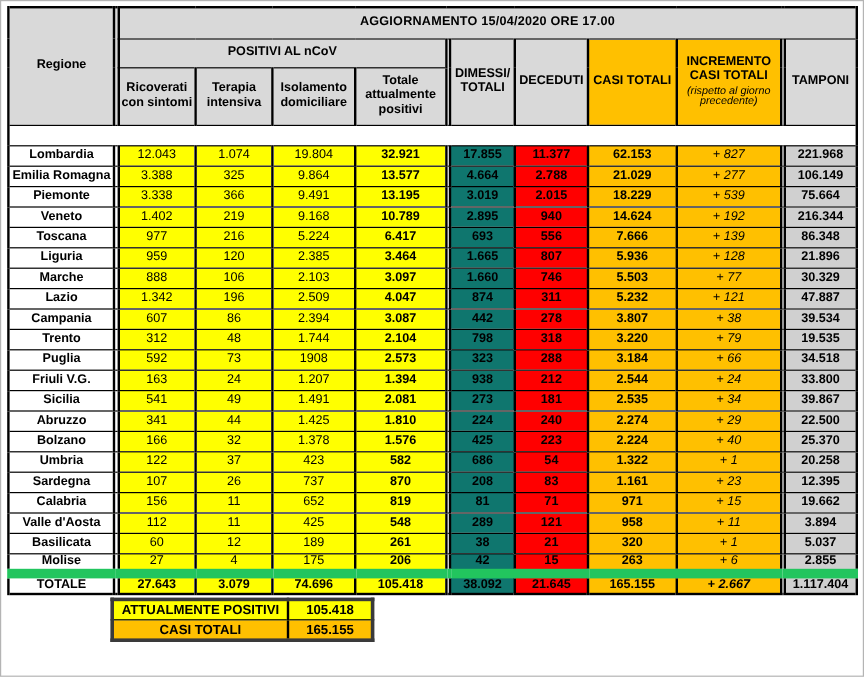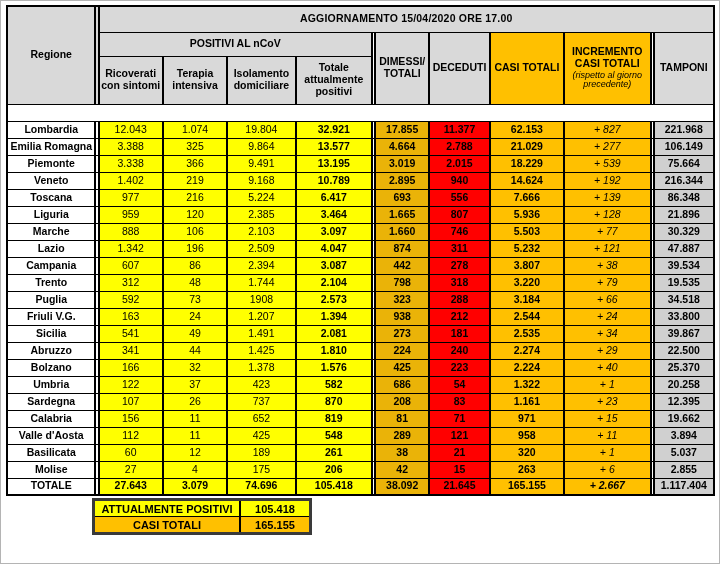--- a/index.html
+++ b/index.html
@@ -15,28 +15,28 @@
   .hdr-orange{background:#ffc000;font-weight:bold;}
   .title{font-size:13px;letter-spacing:.2px;}
   .pre{white-space:pre-line;}
   .note{display:block;font-weight:normal;font-style:italic;font-size:9px;line-height:1.05;margin-top:1px;}
   .g-head{background:#fff;border-top:none;border-bottom:none;}
   .gap-hdr-grey{background:#d9d9d9;}
   tr.hgap td{border:none;background:#fff;height:3px;padding:0;}
   tbody tr{height:17px;}
   .c-region{background:#fff;font-weight:bold;}
   .c-yellow{background:#ffff00;}
-  .c-green{background:#eab308;}
+  .c-green{background:#0f766e;}
   .c-red{background:#ff0000;}
   .c-orange{background:#ffc000;}
   .c-grey{background:#d0d0d0;}
   .g-body{background:#fff;border-top:none;border-bottom:none;}
   .b{font-weight:bold;}
   .it{font-style:italic;}
-  tr.total td{border-top:1px solid #22c55e;font-weight:bold;}
+  tr.total td{border-top:8px solid #22c55e;font-weight:bold;}
   
   table.summary{position:absolute;left:91px;top:497px;border-collapse:collapse;
                 border:3px solid #3a3a3a;}
   table.summary td{border:solid #000;border-width:1px 2px;height:14px;padding:0 2px;
                 text-align:center;font-weight:bold;font-size:11px;color:#000;}
   td.s-label{width:140px;}
   td.s-value{width:64px;}
 </style>
 </head>
 <body>

